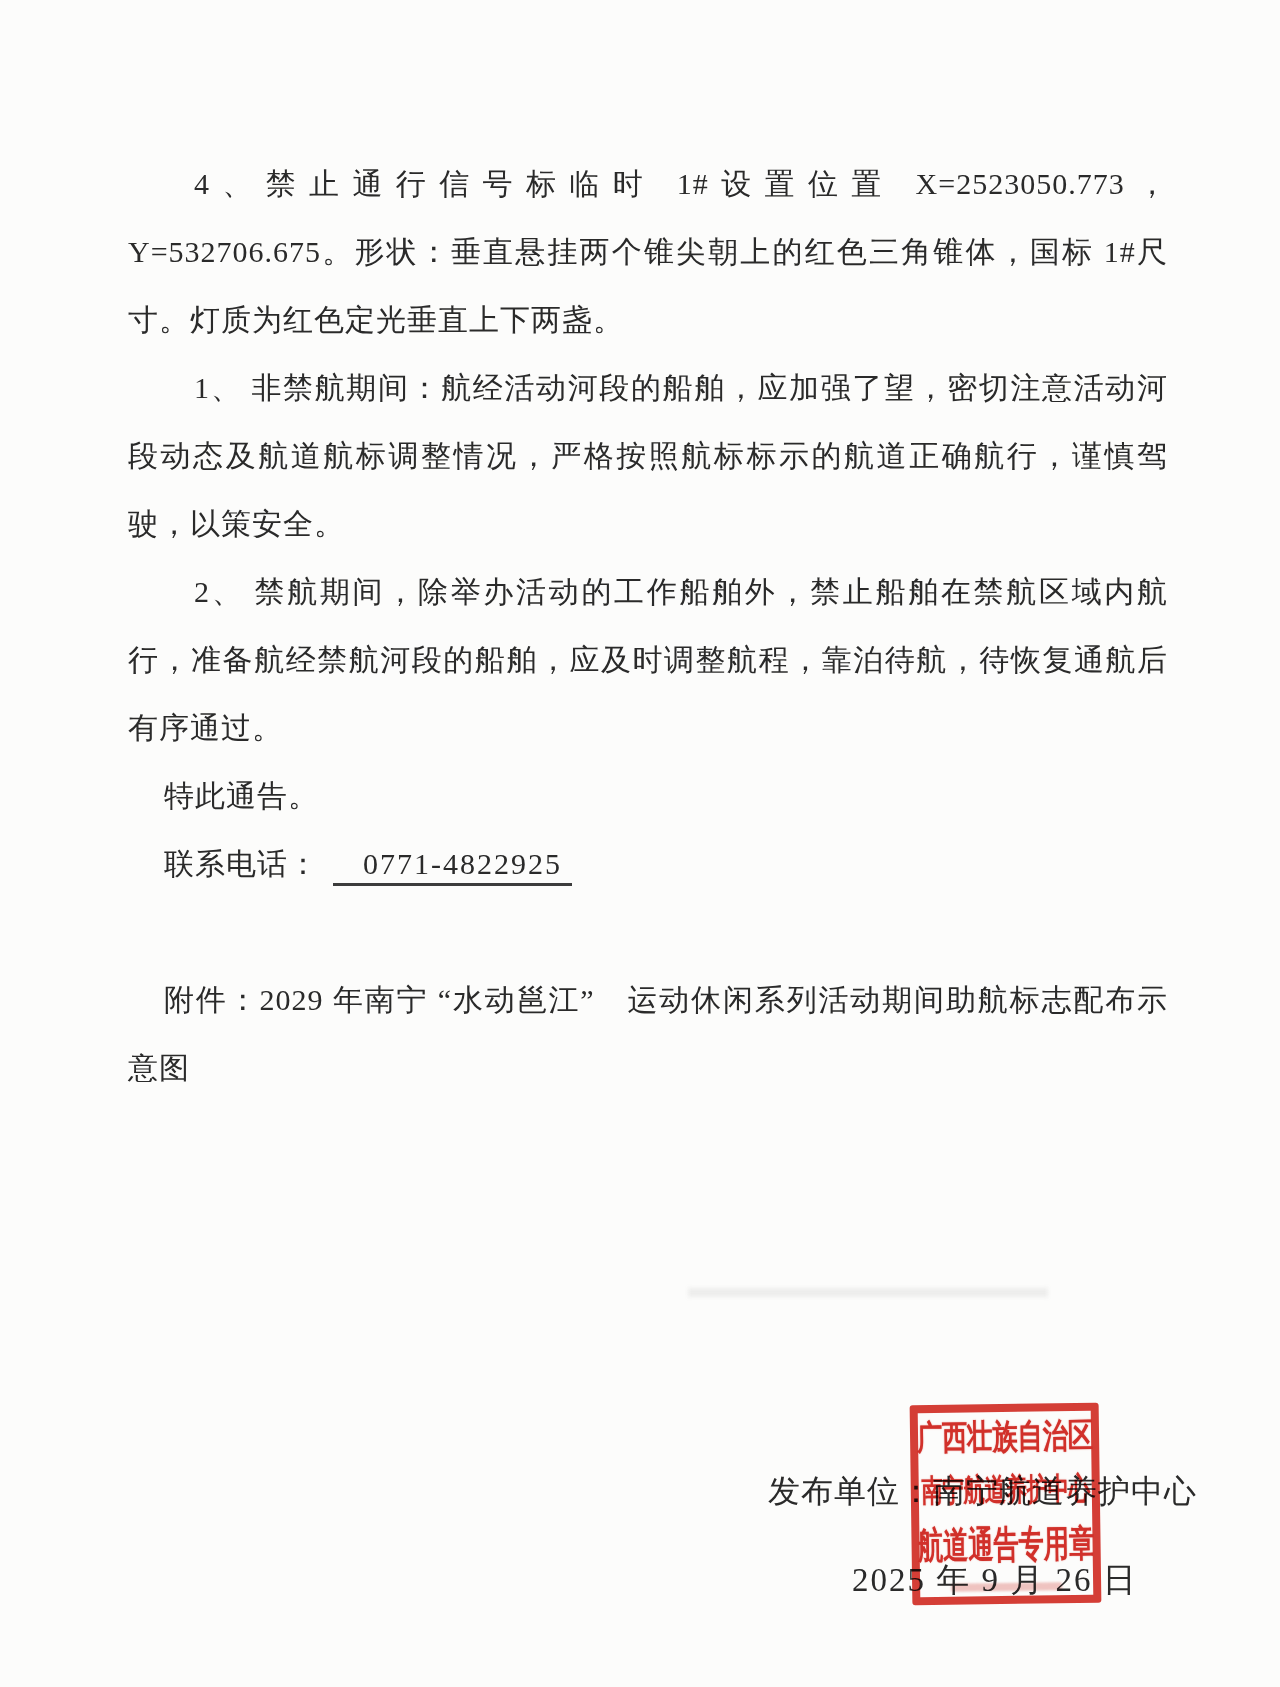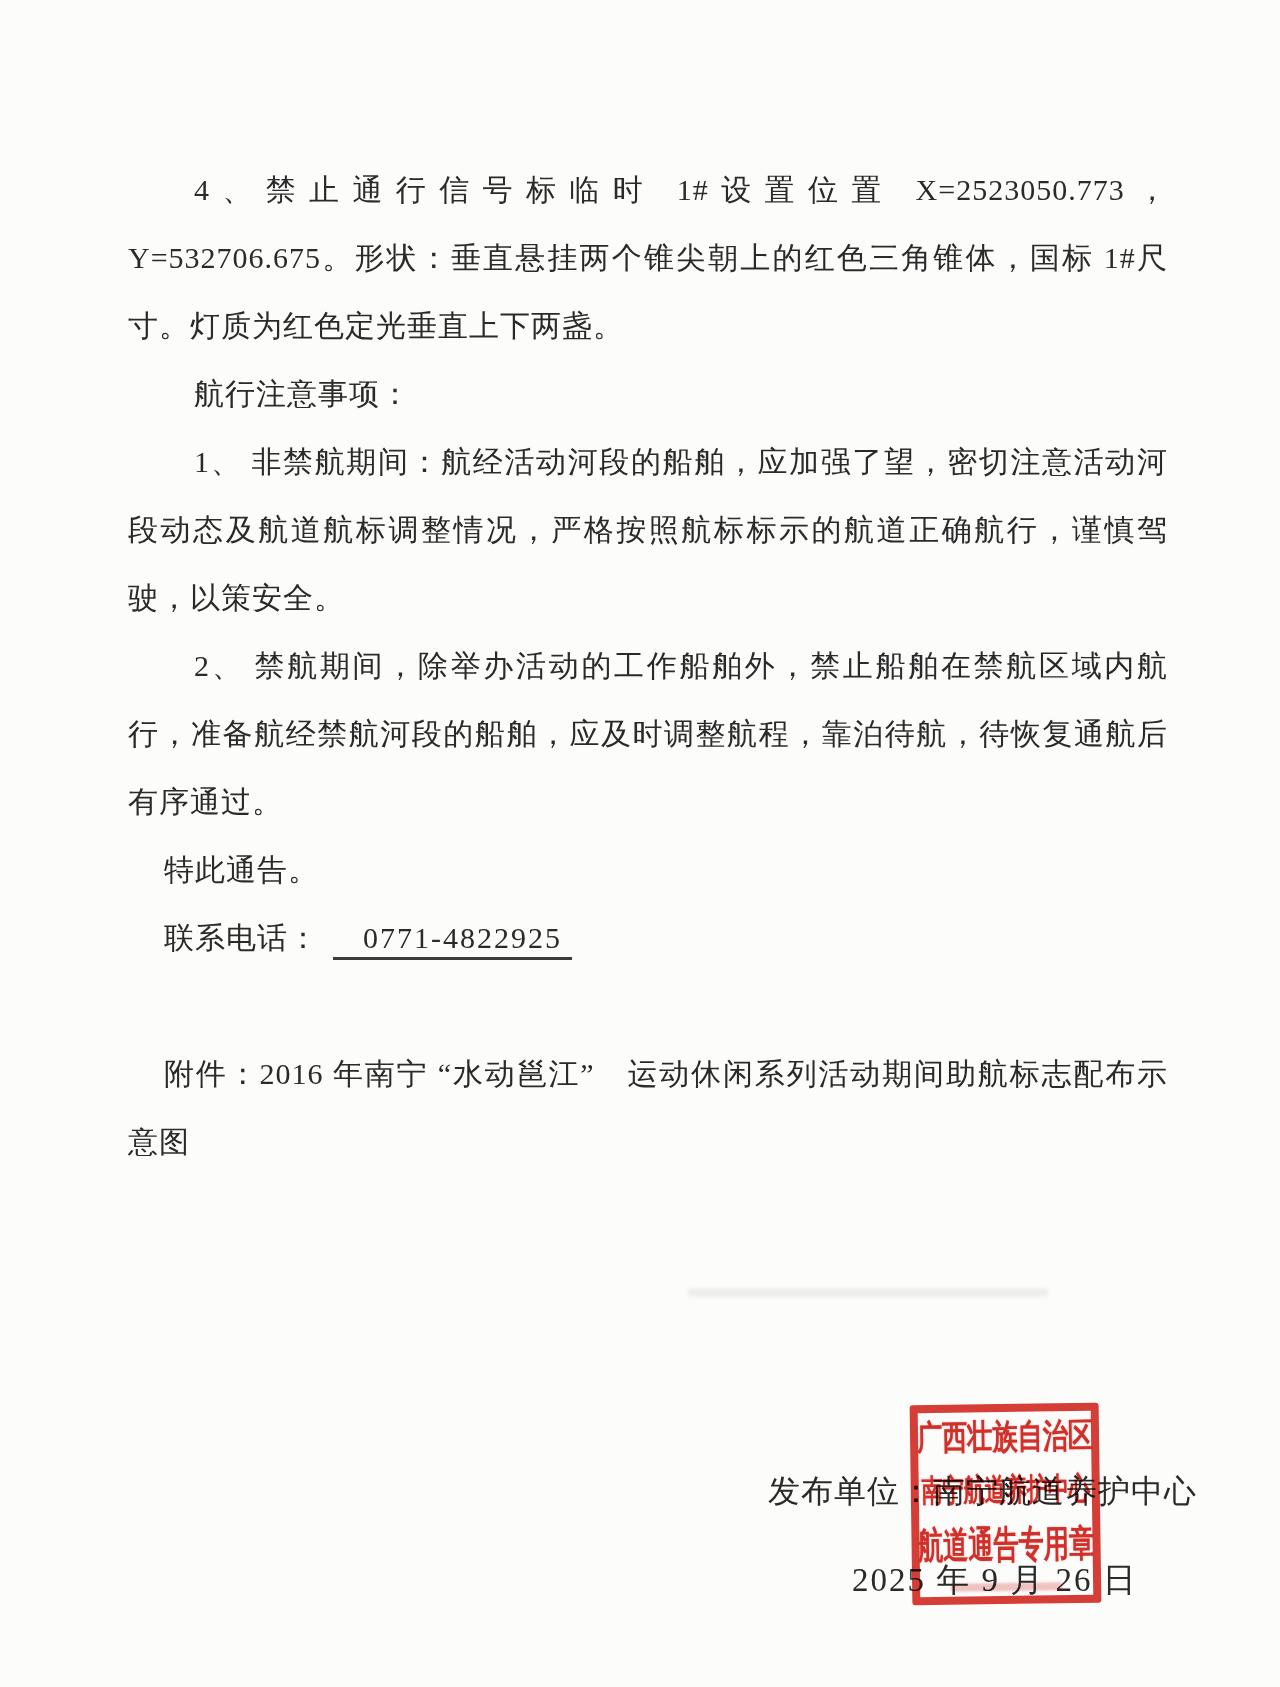--- a/index.html
+++ b/index.html
@@ -8,21 +8,21 @@
     width:1280px;height:1687px;
     margin:0 auto;
     background:#fcfcfb;
     overflow:hidden;
     font-family:"Liberation Serif","DejaVu Serif",serif;
     color:#2a2a2a;
   }
   
   .body-text{
     position:absolute;
-    left:128px;top:156px;width:1040px;
+    left:128px;top:150px;width:1040px;
     font-size:30px;line-height:68px;
     letter-spacing:1px;
     text-align:justify;
   }
   .para{margin:0;}
   .indent-2{text-indent:2.2em;}
   .indent-1{text-indent:1.2em;}
   .gap{height:68px;}
   .phone{
     margin-left:14px;
@@ -70,27 +70,26 @@
     filter:blur(2px);
   }
 </style>
 </head>
 <body>
 
 <div class="page">
 
   <div class="body-text">
     <p class="para indent-2">4、禁止通行信号标临时 1#设置位置 X=2523050.773，　Y=532706.675。形状：垂直悬挂两个锥尖朝上的红色三角锥体，国标 1#尺寸。灯质为红色定光垂直上下两盏。</p>
-    <p class="para indent-2">航行注意事项：</p>
     <p class="para indent-2">1、 非禁航期间：航经活动河段的船舶，应加强了望，密切注意活动河段动态及航道航标调整情况，严格按照航标标示的航道正确航行，谨慎驾驶，以策安全。</p>
     <p class="para indent-2">2、 禁航期间，除举办活动的工作船舶外，禁止船舶在禁航区域内航行，准备航经禁航河段的船舶，应及时调整航程，靠泊待航，待恢复通航后有序通过。</p>
     <p class="para indent-1">特此通告。</p>
     <p class="para indent-1"><span>联系电话：</span><span class="phone">0771-4822925</span></p>
     <div class="gap"></div>
-    <p class="para indent-1">附件：2016 年南宁 “水动邕江”　运动休闲系列活动期间助航标志配布示意图</p>
+    <p class="para indent-1">附件：2029 年南宁 “水动邕江”　运动休闲系列活动期间助航标志配布示意图</p>
   </div>
 
   <div class="ghost"></div>
 
   <p class="publisher"><span>发布单位：</span><span>南宁航道养护中心</span></p>
 
   <p class="date">2025 年 9 月 26 日</p>
 
   <div class="stamp">
     <div class="s1">广西壮族自治区</div>

